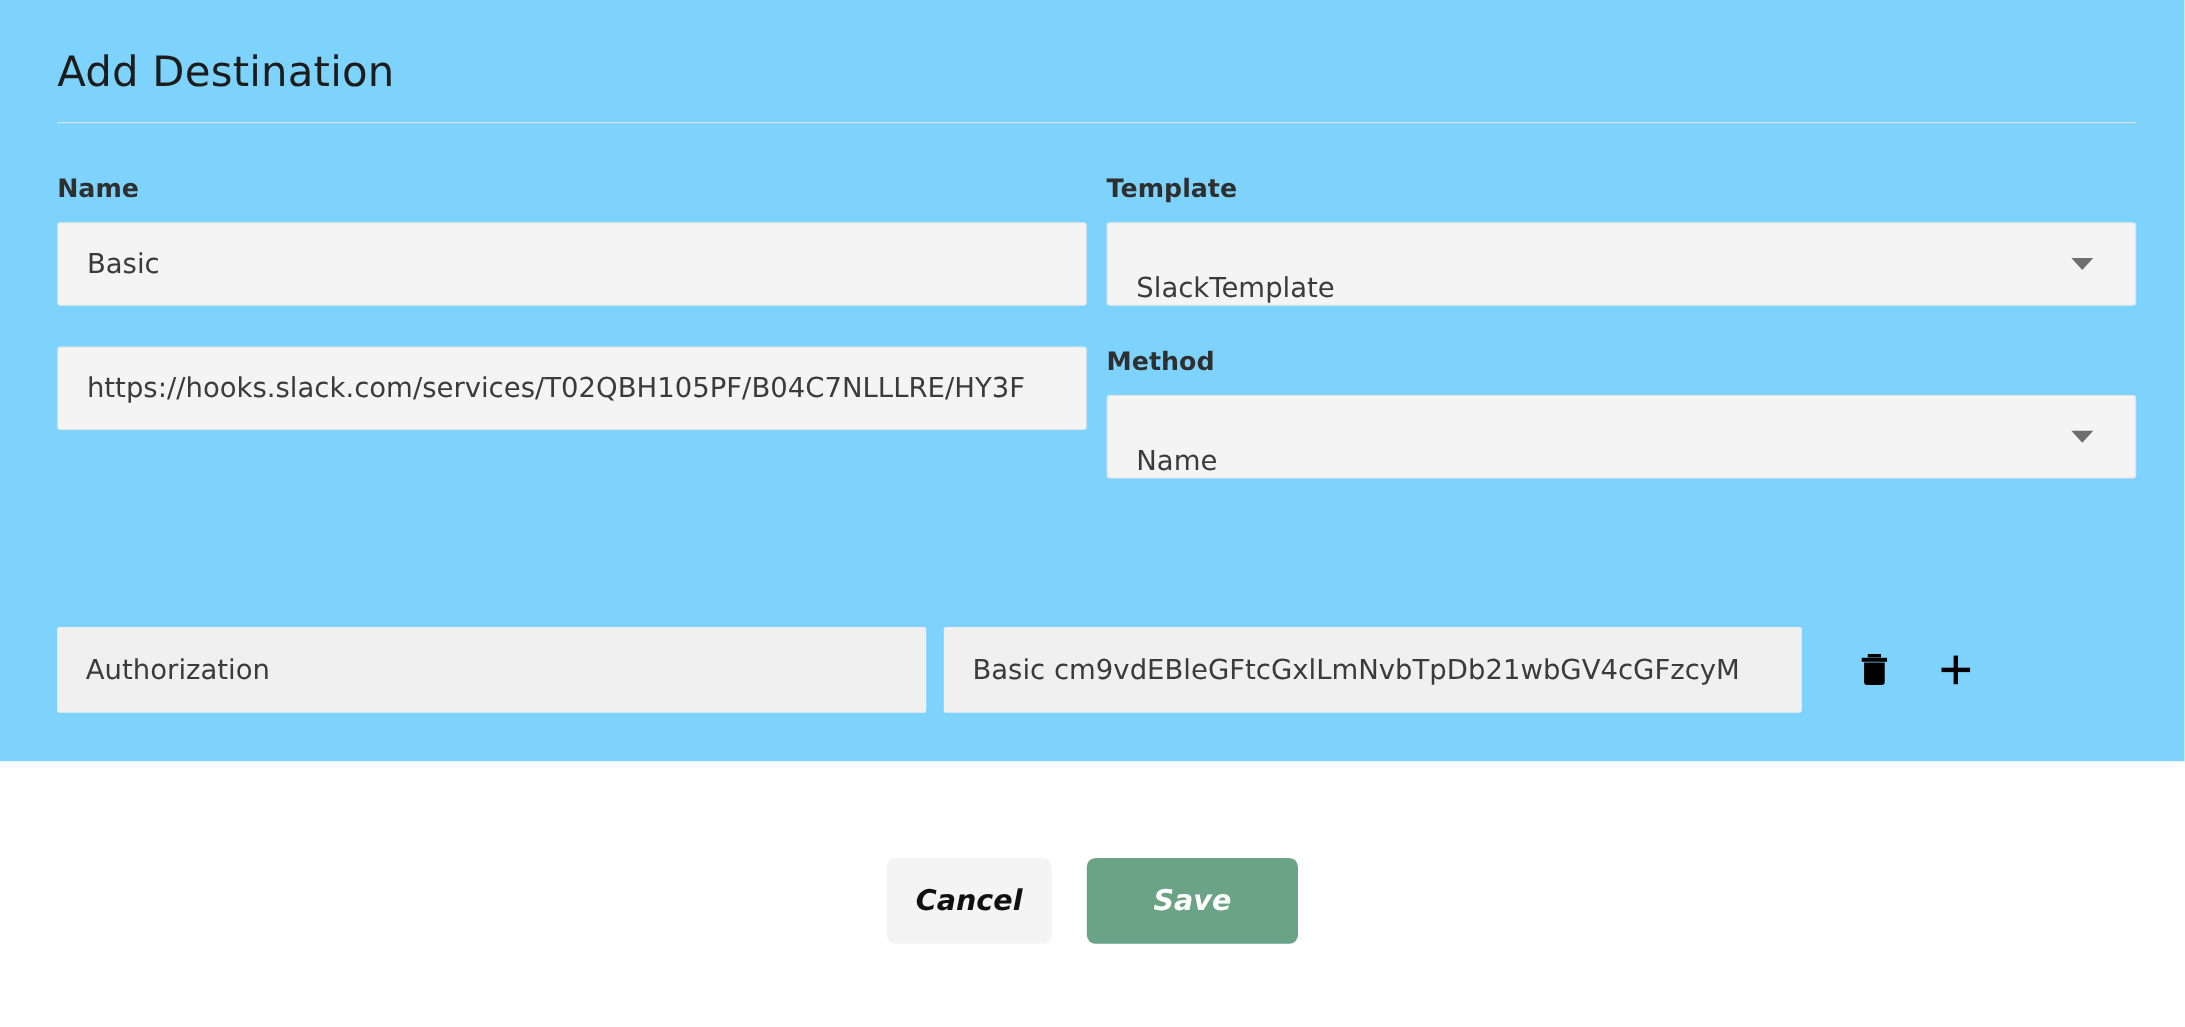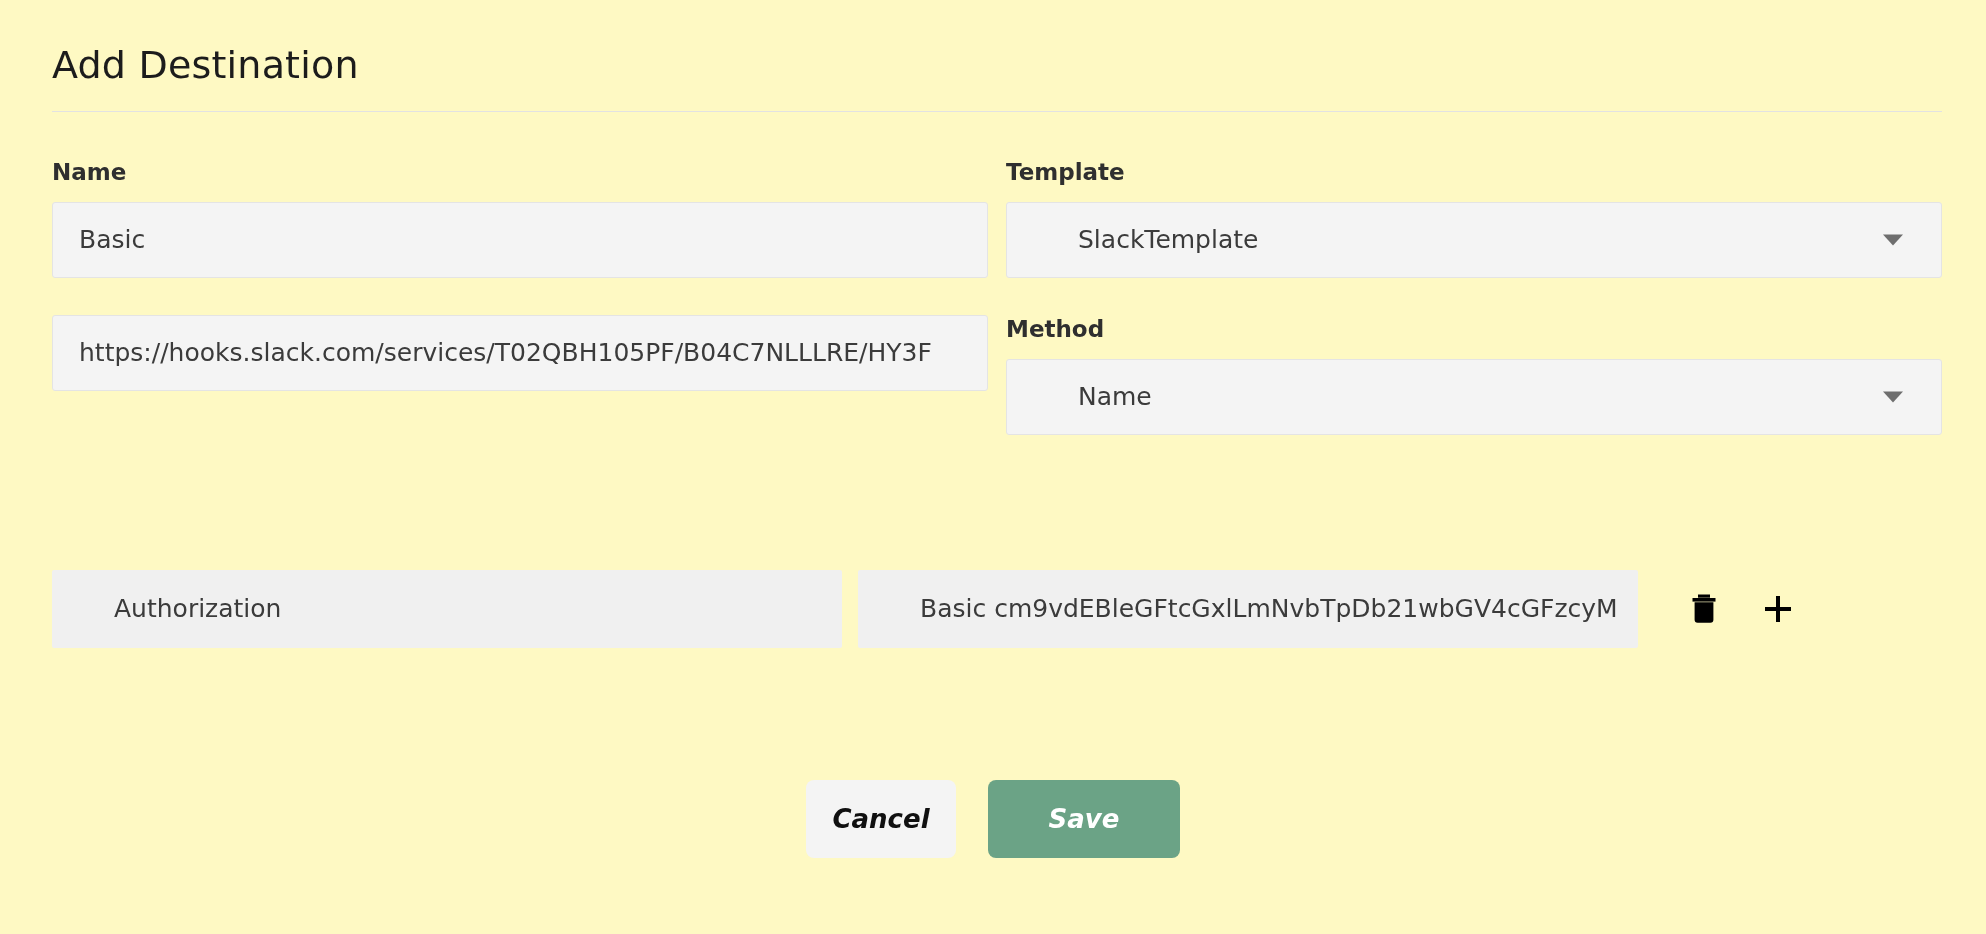--- a/index.html
+++ b/index.html
@@ -6,22 +6,22 @@
   html, body {
     margin: 0; padding: 0;
     width: 1986px; height: 934px;
     background: #ffffff;
     font-family: "DejaVu Sans", sans-serif;
     overflow: hidden;
   }
   .page {
     position: relative;
     width: 1986px;
-    height: 934px;
-    background: #fef9c3;
+    height: 692px;
+    background: #7dd3fc;
   }
 
   
   .title {
     position: absolute;
     left: 52px;
     top: 42px;
     font-size: 38px;
     font-weight: 400;
     color: #1c1c1c;
@@ -82,22 +82,21 @@
     width: 100%;
     font-weight: 400;
   }
   .select-box {
     position: relative;
     height: 76px;
     background: #f4f4f4;
     border: 1px solid #e4e4e4;
     border-radius: 3px;
     display: flex;
-    align-items: center;
-    padding-left: 45px;
+    align-items: flex-end;
   }
   .select-text {
     font-size: 25px;
     color: #3b3b3b;
     padding: 0 26px;
     white-space: nowrap;
     line-height: 30px;
   }
   .caret {
     position: absolute;
@@ -154,21 +153,20 @@
     justify-content: flex-end;
   }
   .hdr-text {
     font-size: 25px;
     color: #3b3b3b;
     padding: 0 26px;
     white-space: nowrap;
     overflow: hidden;
     line-height: 30px;
     width: 100%;
-    margin-left: 36px;
   }
   .icon-btn {
     width: 44px;
     height: 44px;
     display: flex;
     align-items: center;
     justify-content: center;
     cursor: pointer;
   }
   .trash-wrap { margin-left: 44px; }

